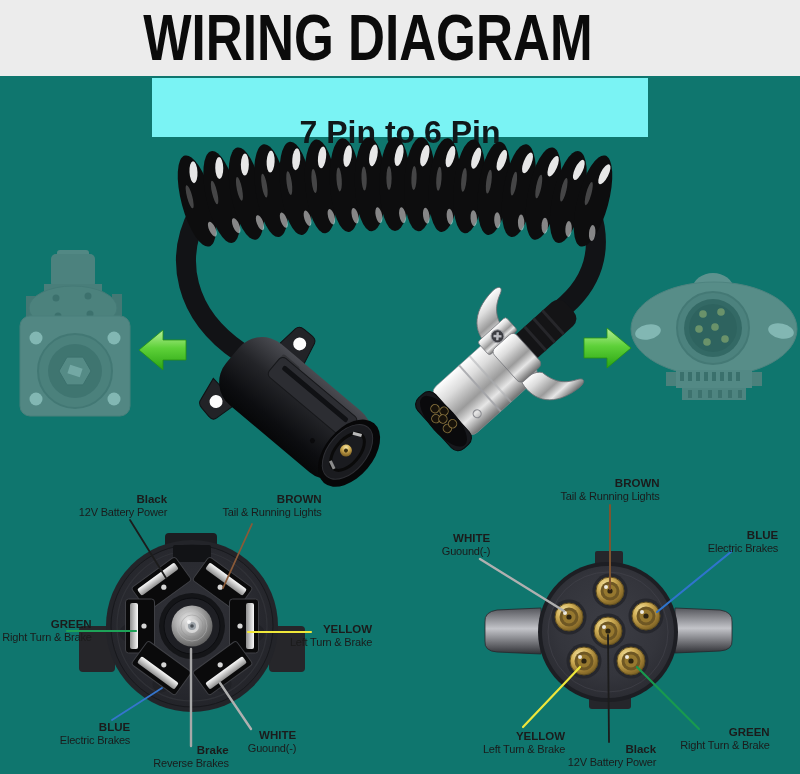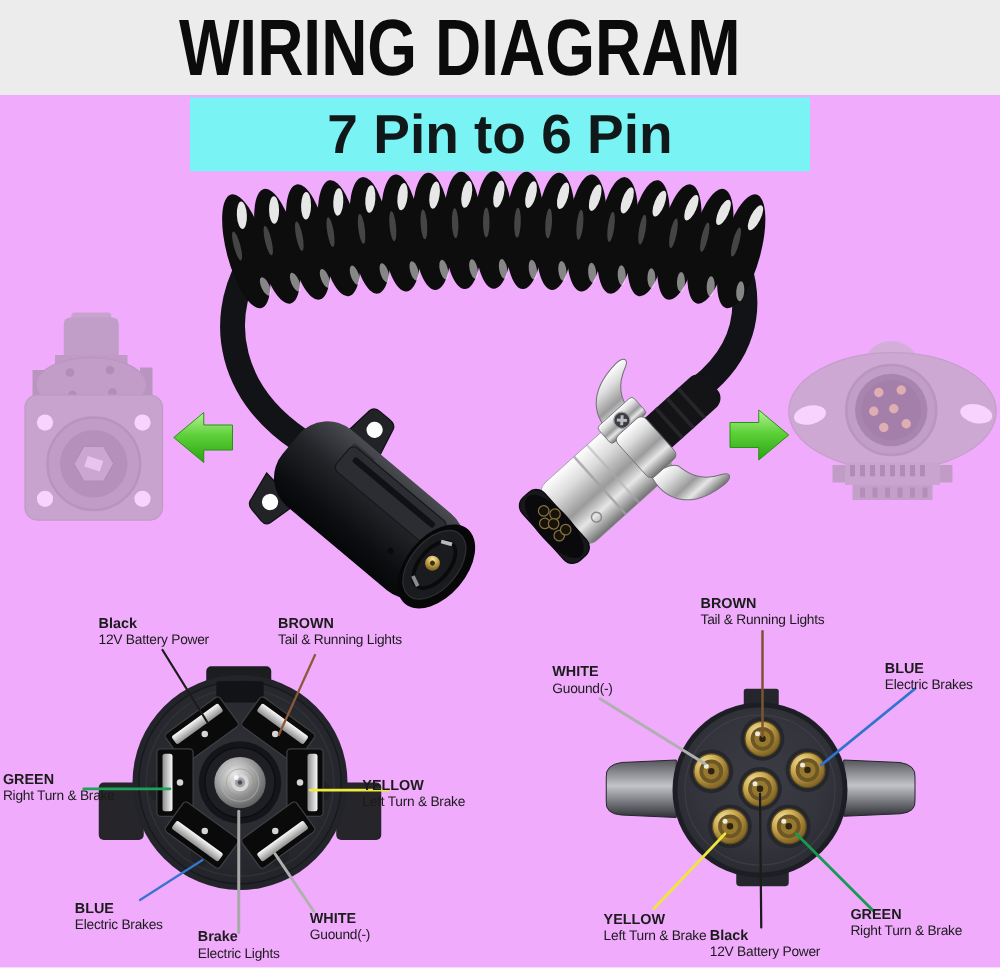--- a/index.html
+++ b/index.html
@@ -1,26 +1,26 @@
 <!DOCTYPE html>
 <html><head>
 <meta charset="utf-8">
 <style>
   html,body{margin:0;padding:0;background:#fff;}
-  .stage{position:relative;width:800px;height:774px;background:#f0abfc;overflow:hidden;
+  .stage{position:relative;width:800px;height:774px;background:#0f766e;overflow:hidden;
          font-family:"Liberation Sans",sans-serif;}
   .banner-top{position:absolute;left:0;top:0;width:800px;height:76px;background:#ececec;
               text-align:center;z-index:1;}
   .banner-top span{display:inline-block;font-size:64px;line-height:76px;font-weight:bold;
               color:#0b0b0b;transform:scaleX(.80) translateX(-40px);white-space:nowrap;}
   .banner-sub{position:absolute;left:152px;top:78px;width:496px;height:59px;background:#7af3f4;
               text-align:center;z-index:1;}
-  .banner-sub span{display:inline-block;font-size:44px;line-height:59px;font-weight:bold;color:#10181a;}
+  .banner-sub span{display:inline-block;font-size:32px;line-height:59px;font-weight:bold;color:#10181a;margin-top:25px;}
   svg.art{position:absolute;left:0;top:0;z-index:2;}
-  .lbl{position:absolute;transform:translateX(-50%);text-align:left;font-size:11px;line-height:12.5px;
+  .lbl{position:absolute;transform:translateX(-50%);text-align:right;font-size:11px;line-height:12.5px;
        color:#1b1b1b;white-space:nowrap;z-index:3;letter-spacing:-.2px;}
   .lbl b{display:block;font-size:11.5px;font-weight:bold;letter-spacing:0;}
 </style>
 </head>
 <body>
 
 <div class="stage">
 
   <div class="banner-top">
     <span>WIRING DIAGRAM</span>
@@ -446,21 +446,21 @@
   <div class="lbl" style="left:331px;top:623px">
     <b>YELLOW</b>
     <span>Left Turn &amp; Brake</span>
   </div>
   <div class="lbl" style="left:95px;top:721px">
     <b>BLUE</b>
     <span>Electric Brakes</span>
   </div>
   <div class="lbl" style="left:191px;top:744px">
     <b>Brake</b>
-    <span>Electric Lights</span>
+    <span>Reverse Brakes</span>
   </div>
   <div class="lbl" style="left:272px;top:729px">
     <b>WHITE</b>
     <span>Guound(-)</span>
   </div>
 
   <div class="lbl" style="left:610px;top:477px">
     <b>BROWN</b>
     <span>Tail &amp; Running Lights</span>
   </div>

